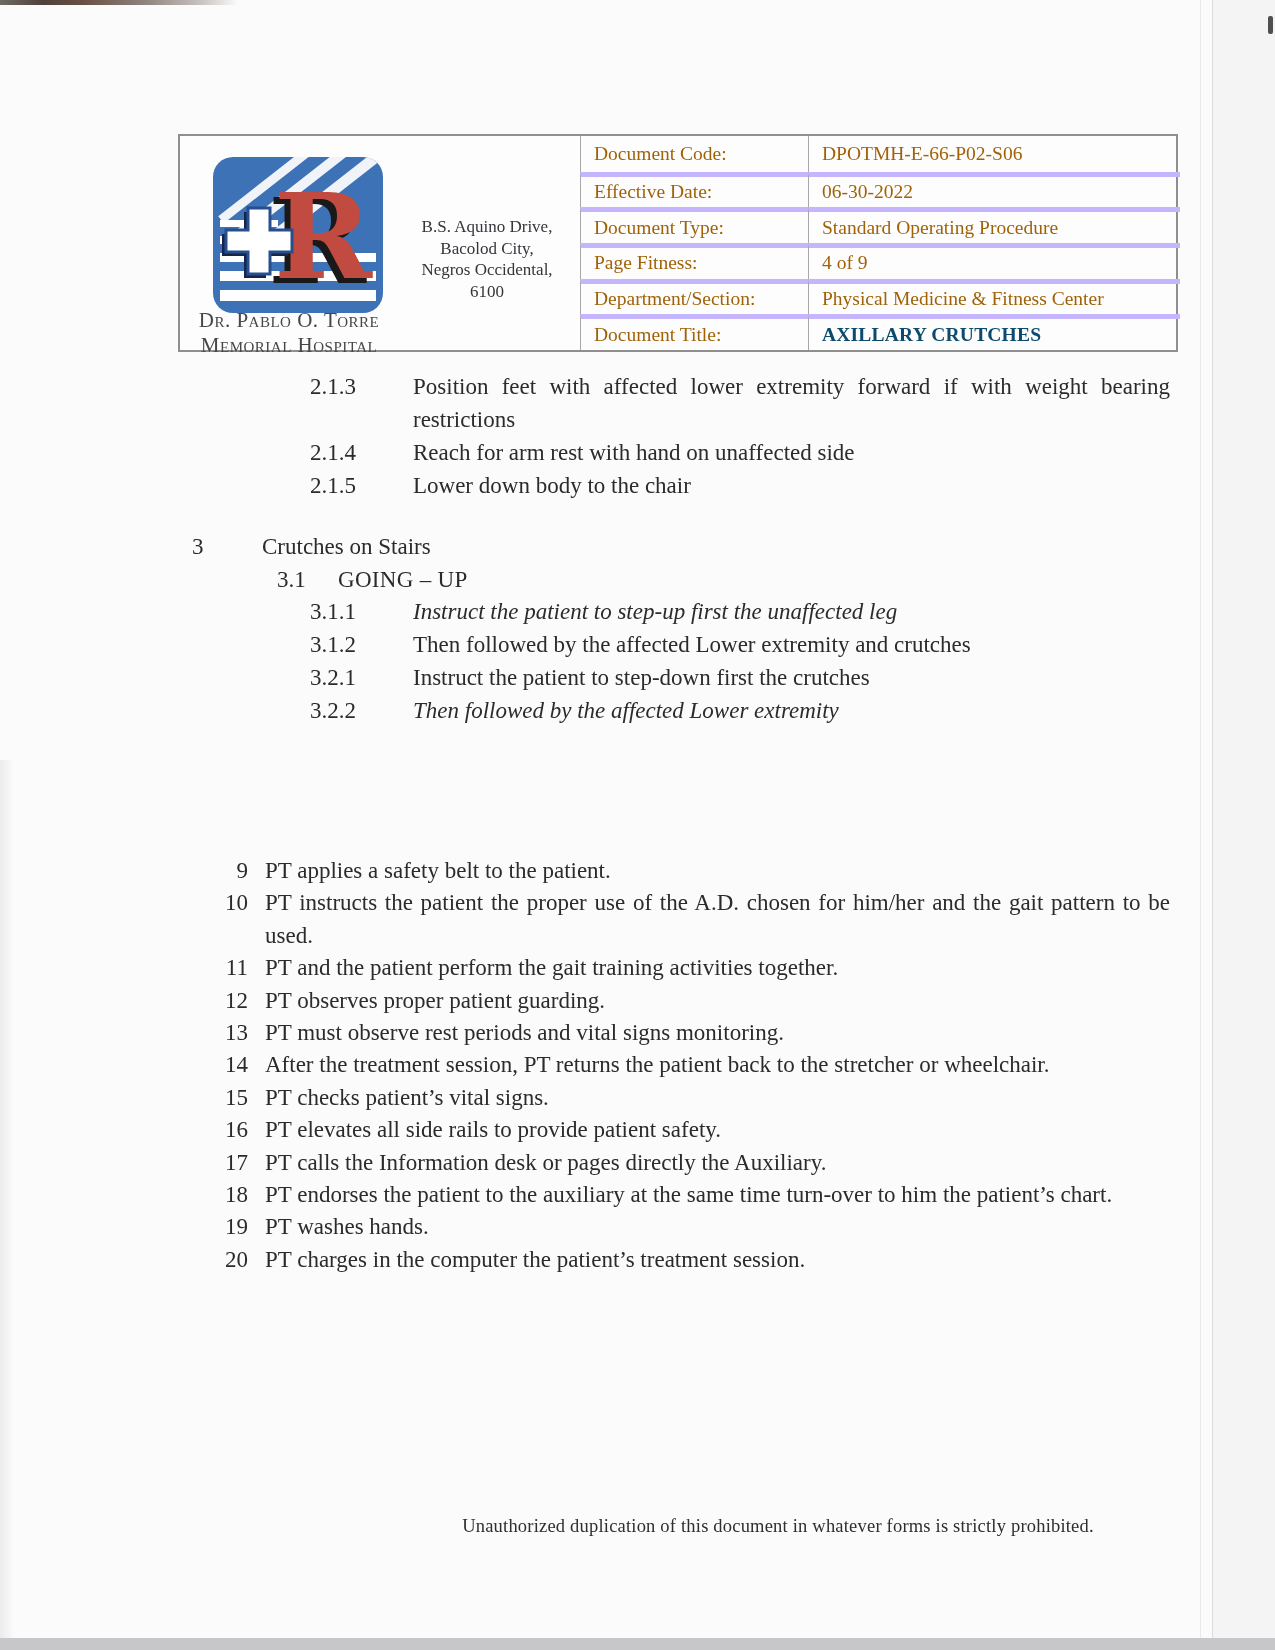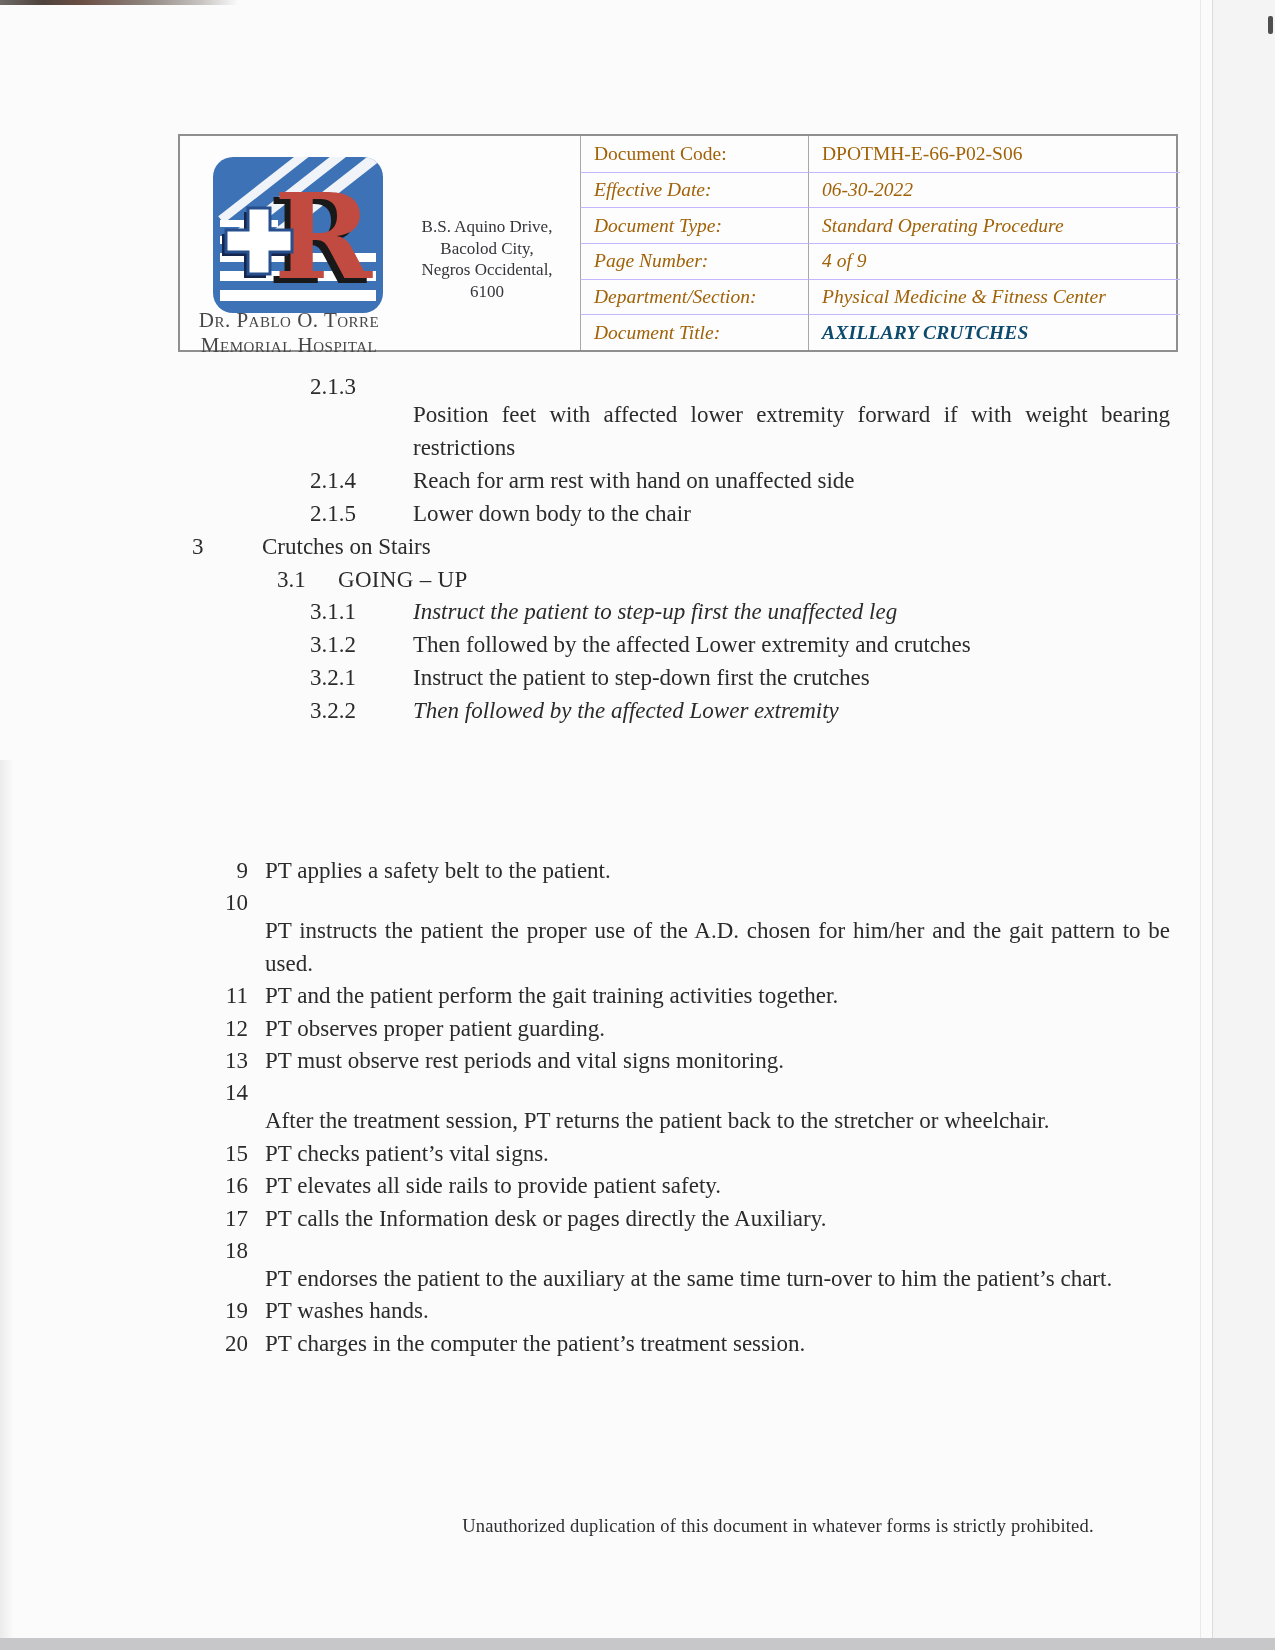--- a/index.html
+++ b/index.html
@@ -26,29 +26,29 @@
     border:2px solid #8f8f8f; box-sizing:border-box; background:#fdfdfe;
   }
   .cell-org{grid-column:1; grid-row:1/7; position:relative;}
   .org-logo{position:absolute; left:32px; top:20px;}
   .org-name{position:absolute; left:0; top:172px; width:218px; text-align:center;
     font-variant:small-caps; font-size:21px; line-height:25px; color:#474747; letter-spacing:0.5px;}
   .org-address{position:absolute; left:216px; top:80px; width:182px; text-align:center;
     font-size:17px; line-height:21.5px; color:#35353a;}
   .ml,.mv{display:flex; align-items:center; padding-left:13px; font-size:19.5px;
     color:#a16207; border-left:1px solid #a8a8a8; box-sizing:border-box; overflow:hidden; white-space:nowrap;}
-  .rt{border-top:1px solid #c4b5fd;font-style:italic;}
+  .rt{border-top:5px solid #c4b5fd;}
   .bold{font-weight:bold; letter-spacing:0.2px; color:#0c4a6e;}
 
   
   .group-sub{position:absolute; left:310px; top:370px; width:860px; font-size:23px; line-height:33px;}
   .sub-item{display:flex;}
   .sub-num{width:103px; flex:none;}
   .sub-text{flex:1;}
-  .justify{text-align:justify;margin-top:28px;}
+  .justify{text-align:justify;}
 
   .group-stairs{position:absolute; left:192px; top:531px; width:978px; font-size:23px; line-height:32.7px;}
   .sec-head{display:flex;}
   .sec-num{width:70px; flex:none;}
   .subsec-head{display:flex; margin-left:85px;}
   .subsec-num{width:61px; flex:none;}
   .subsec-title{letter-spacing:0.3px;}
   .stair-item{display:flex; margin-left:118px;}
   .stair-num{width:103px; flex:none;}
   .gap-before{margin-top:33px;}
@@ -113,21 +113,21 @@
         <div>Memorial Hospital</div>
       </div>
     </div>
 
     <div class="ml">Document Code:</div>
     <div class="mv">DPOTMH-E-66-P02-S06</div>
     <div class="ml rt">Effective Date:</div>
     <div class="mv rt">06-30-2022</div>
     <div class="ml rt">Document Type:</div>
     <div class="mv rt">Standard Operating Procedure</div>
-    <div class="ml rt">Page Number:</div>
+    <div class="ml rt">Page Fitness:</div>
     <div class="mv rt">4 of 9</div>
     <div class="ml rt">Department/Section:</div>
     <div class="mv rt">Physical Medicine &amp; Fitness Center</div>
     <div class="ml rt">Document Title:</div>
     <div class="mv rt bold">AXILLARY CRUTCHES</div>
   </header>
 
   <section class="group-sub">
     <div class="sub-item">
       <span class="sub-num">2.1.3</span>

